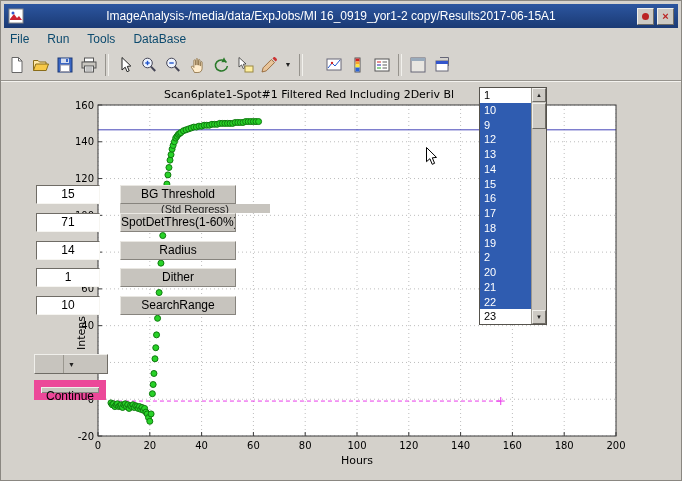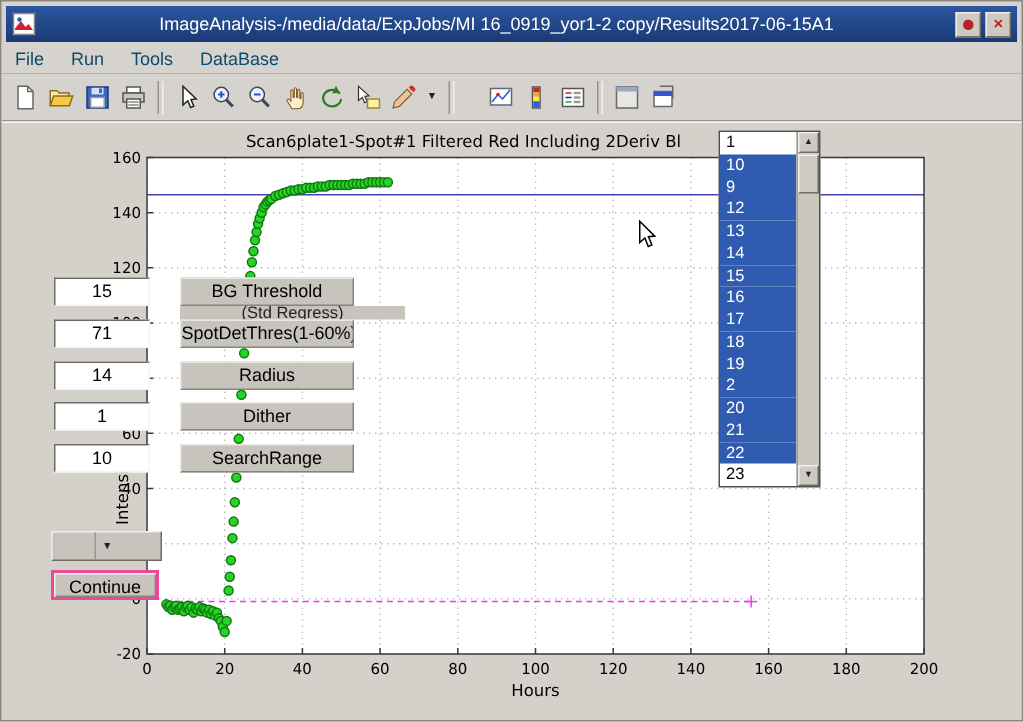--- a/index.html
+++ b/index.html
@@ -49,21 +49,21 @@
     border:1px solid;border-color:#e9e7e2 #87847e #87847e #e9e7e2;
     text-align:center;font-size:12px;line-height:17px;z-index:3;box-sizing:border-box;color:#000;white-space:nowrap;overflow:hidden;}
   .ctl-sublabel{position:absolute;left:119px;width:150px;height:9px;overflow:hidden;
     text-align:center;font-size:11px;line-height:11px;color:#222;z-index:2;background:#c7c4be;}
   .combo{position:absolute;left:33px;top:272px;width:74px;height:20px;background:#c7c4be;
     border:1px solid;border-color:#f0efeb #6f6c66 #6f6c66 #f0efeb;
     display:flex;align-items:center;font-size:12px;z-index:3;box-sizing:border-box;flex-direction:column;}
   .combo-label{flex:1;padding-left:4px;white-space:nowrap;overflow:hidden;}
   .combo-arrow{width:15px;height:100%;border-left:1px solid #9a978f;display:flex;align-items:center;justify-content:center;}
   .continue-btn{position:absolute;left:33px;top:298px;width:72px;height:20px;background:#c7c4be;
-    border:2px solid #ec4899;box-shadow:inset 1px 1px 0 #f0efeb, inset -1px -1px 0 #8a8781;
+    border:7px solid #ec4899;box-shadow:inset 1px 1px 0 #f0efeb, inset -1px -1px 0 #8a8781;
     text-align:center;font-size:12px;line-height:18px;z-index:3;box-sizing:border-box;}
   
   .listbox{position:absolute;left:478px;top:5px;width:68px;height:238px;background:#fff;
     border:1px solid #55524c;display:flex;z-index:4;box-sizing:border-box;}
   .lb-items{flex:1;overflow:hidden;}
   .lb-item{height:14.75px;line-height:14.75px;font-size:11px;padding-left:4px;color:#000;}
   .lb-item.sel{background:#2f5cb0;color:#fff;}
   .lb-scroll{width:15px;background:#cac7c1;position:relative;border-left:1px solid #9a978f;box-sizing:border-box;}
   .lb-up,.lb-down{position:absolute;left:0;width:14px;height:14px;background:#cdcac4;
     border:1px solid;border-color:#f0efeb #6f6c66 #6f6c66 #f0efeb;

